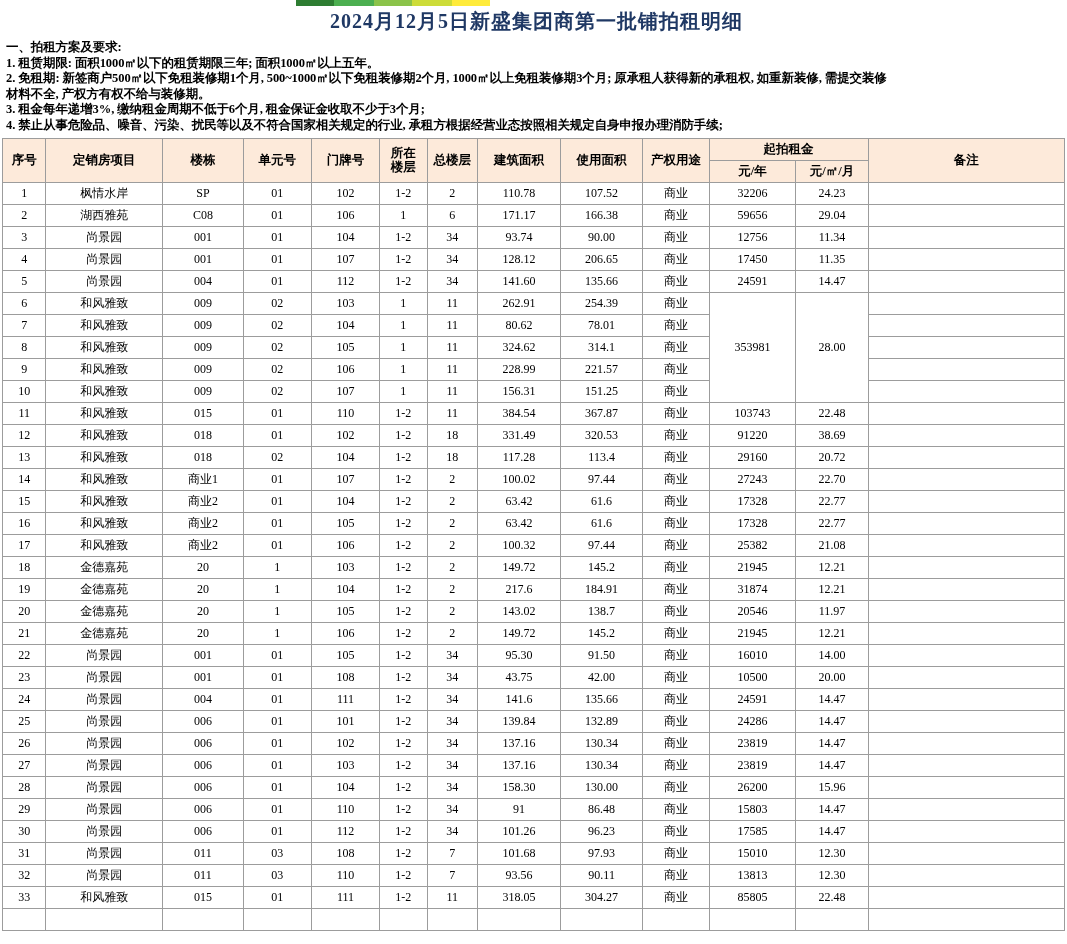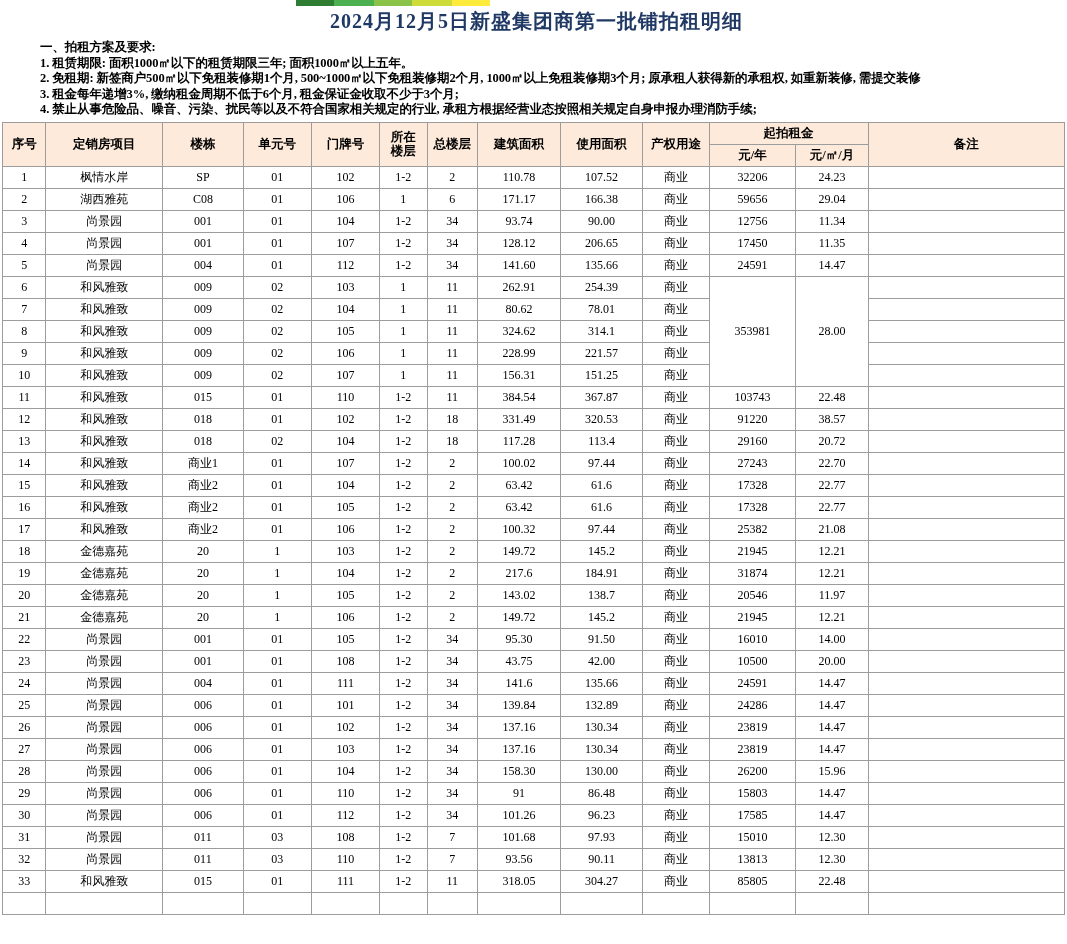--- a/index.html
+++ b/index.html
@@ -35,21 +35,20 @@
     padding: 0 4px 2px 6px;
   }
   .terms .line {
     font-size: 12.5px;
     font-weight: bold;
     color: #000;
     line-height: 15.6px;
     white-space: nowrap;
     font-family: "Liberation Serif", serif;
     letter-spacing: -0.1px;
-    margin-left: 34px;
   }
 
   table.grid {
     border-collapse: collapse;
     width: 1063px;
     margin: 2px 0 0 2px;
     table-layout: fixed;
   }
   table.grid th, table.grid td {
     border: 1px solid #9c9c9c;
@@ -98,20 +97,21 @@
     <div class="seg" style="left: 490px; width: 577px; background: rgb(255, 255, 255);"></div>
   </div>
 
 <div class="sheet">
   <div class="doc-title">2024月12月5日新盛集团商第一批铺拍租明细</div>
 
   <div class="terms">
     <div class="line">一、拍租方案及要求:</div>
     <div class="line">1. 租赁期限: 面积1000㎡以下的租赁期限三年; 面积1000㎡以上五年。</div>
     <div class="line">2. 免租期: 新签商户500㎡以下免租装修期1个月, 500~1000㎡以下免租装修期2个月, 1000㎡以上免租装修期3个月; 原承租人获得新的承租权, 如重新装修, 需提交装修</div>
+    <div class="line">材料不全, 产权方有权不给与装修期。</div>
     <div class="line">3. 租金每年递增3%, 缴纳租金周期不低于6个月, 租金保证金收取不少于3个月;</div>
     <div class="line">4. 禁止从事危险品、噪音、污染、扰民等以及不符合国家相关规定的行业, 承租方根据经营业态按照相关规定自身申报办理消防手续;</div>
   </div>
 
   <table class="grid">
     <colgroup>
       <col class="c0">
         <col class="c1">
         <col class="c2">
         <col class="c3">
@@ -308,21 +308,21 @@
           <td>和风雅致</td>
           <td>018</td>
           <td>01</td>
           <td>102</td>
           <td>1-2</td>
           <td>18</td>
           <td>331.49</td>
           <td>320.53</td>
           <td>商业</td>
           <td>91220</td>
-          <td>38.57</td>
+          <td>38.69</td>
           <td></td>
         </tr>
         <tr>
           <td>13</td>
           <td>和风雅致</td>
           <td>018</td>
           <td>02</td>
           <td>104</td>
           <td>1-2</td>
           <td>18</td>

